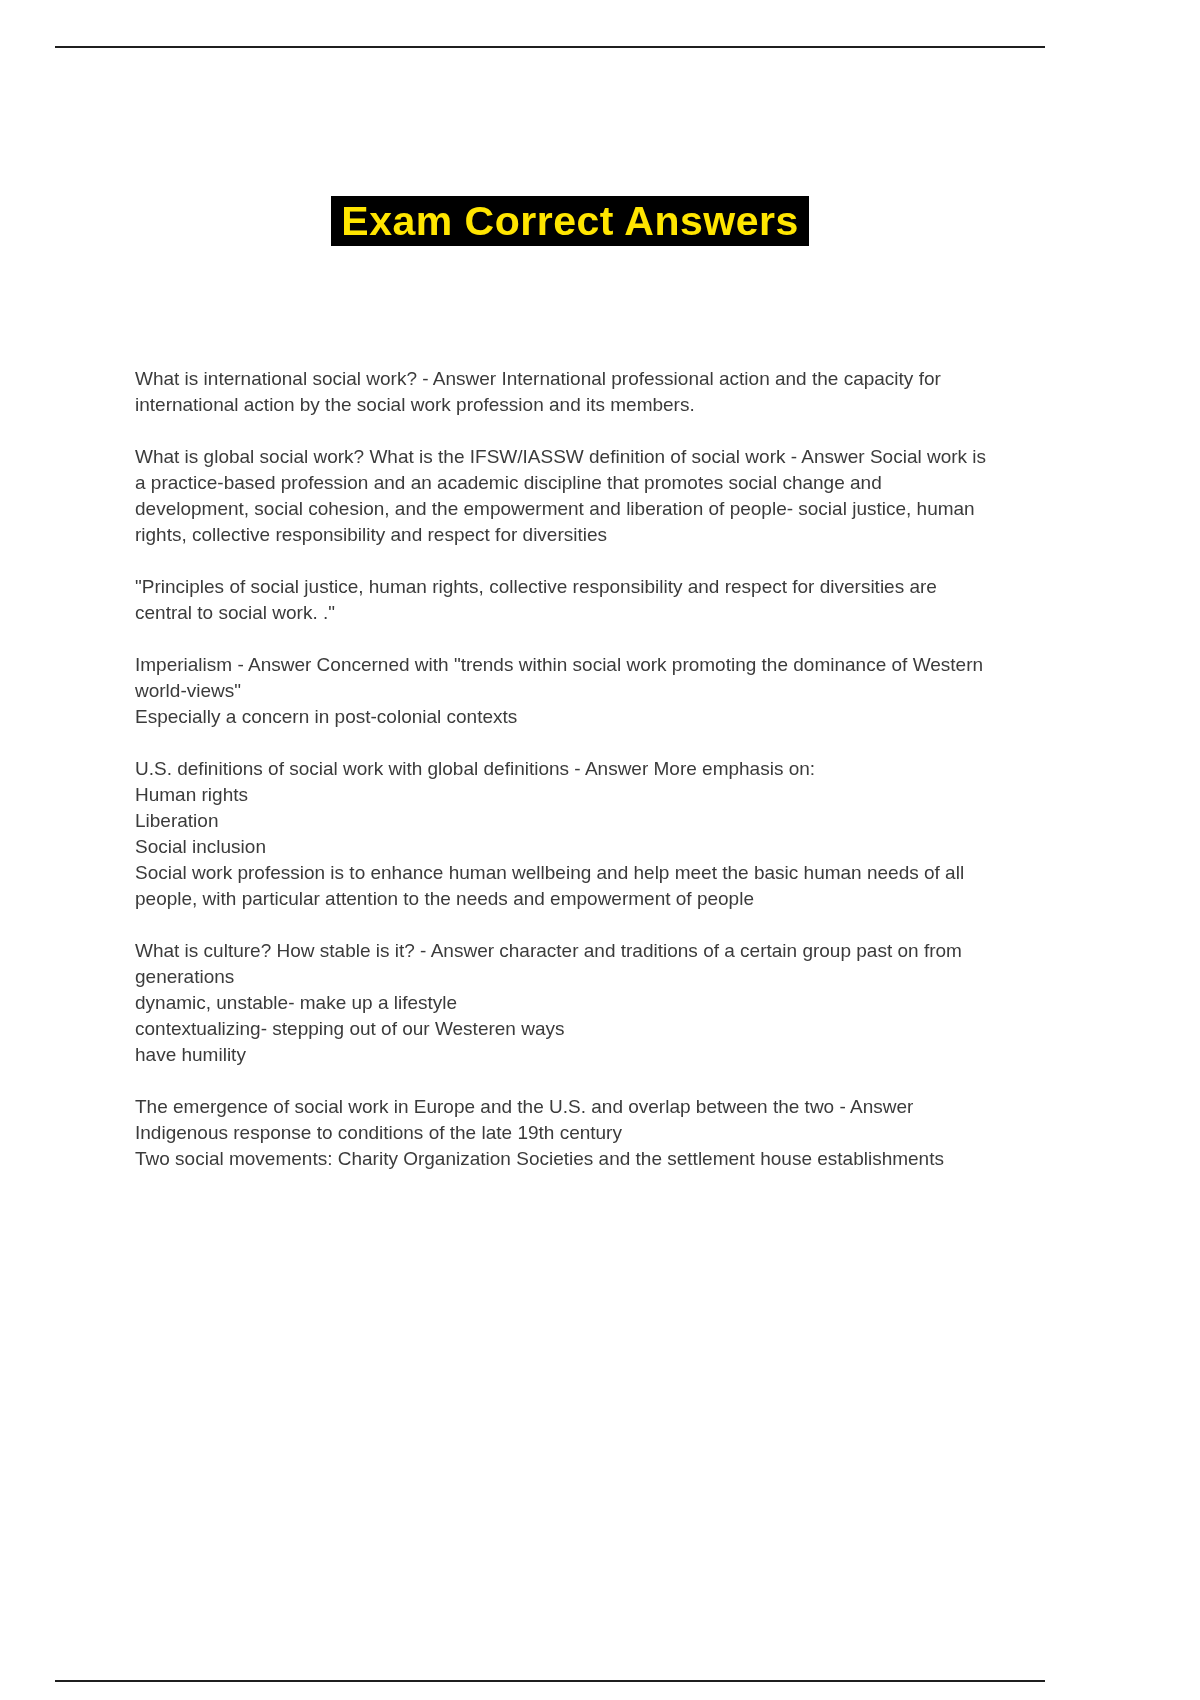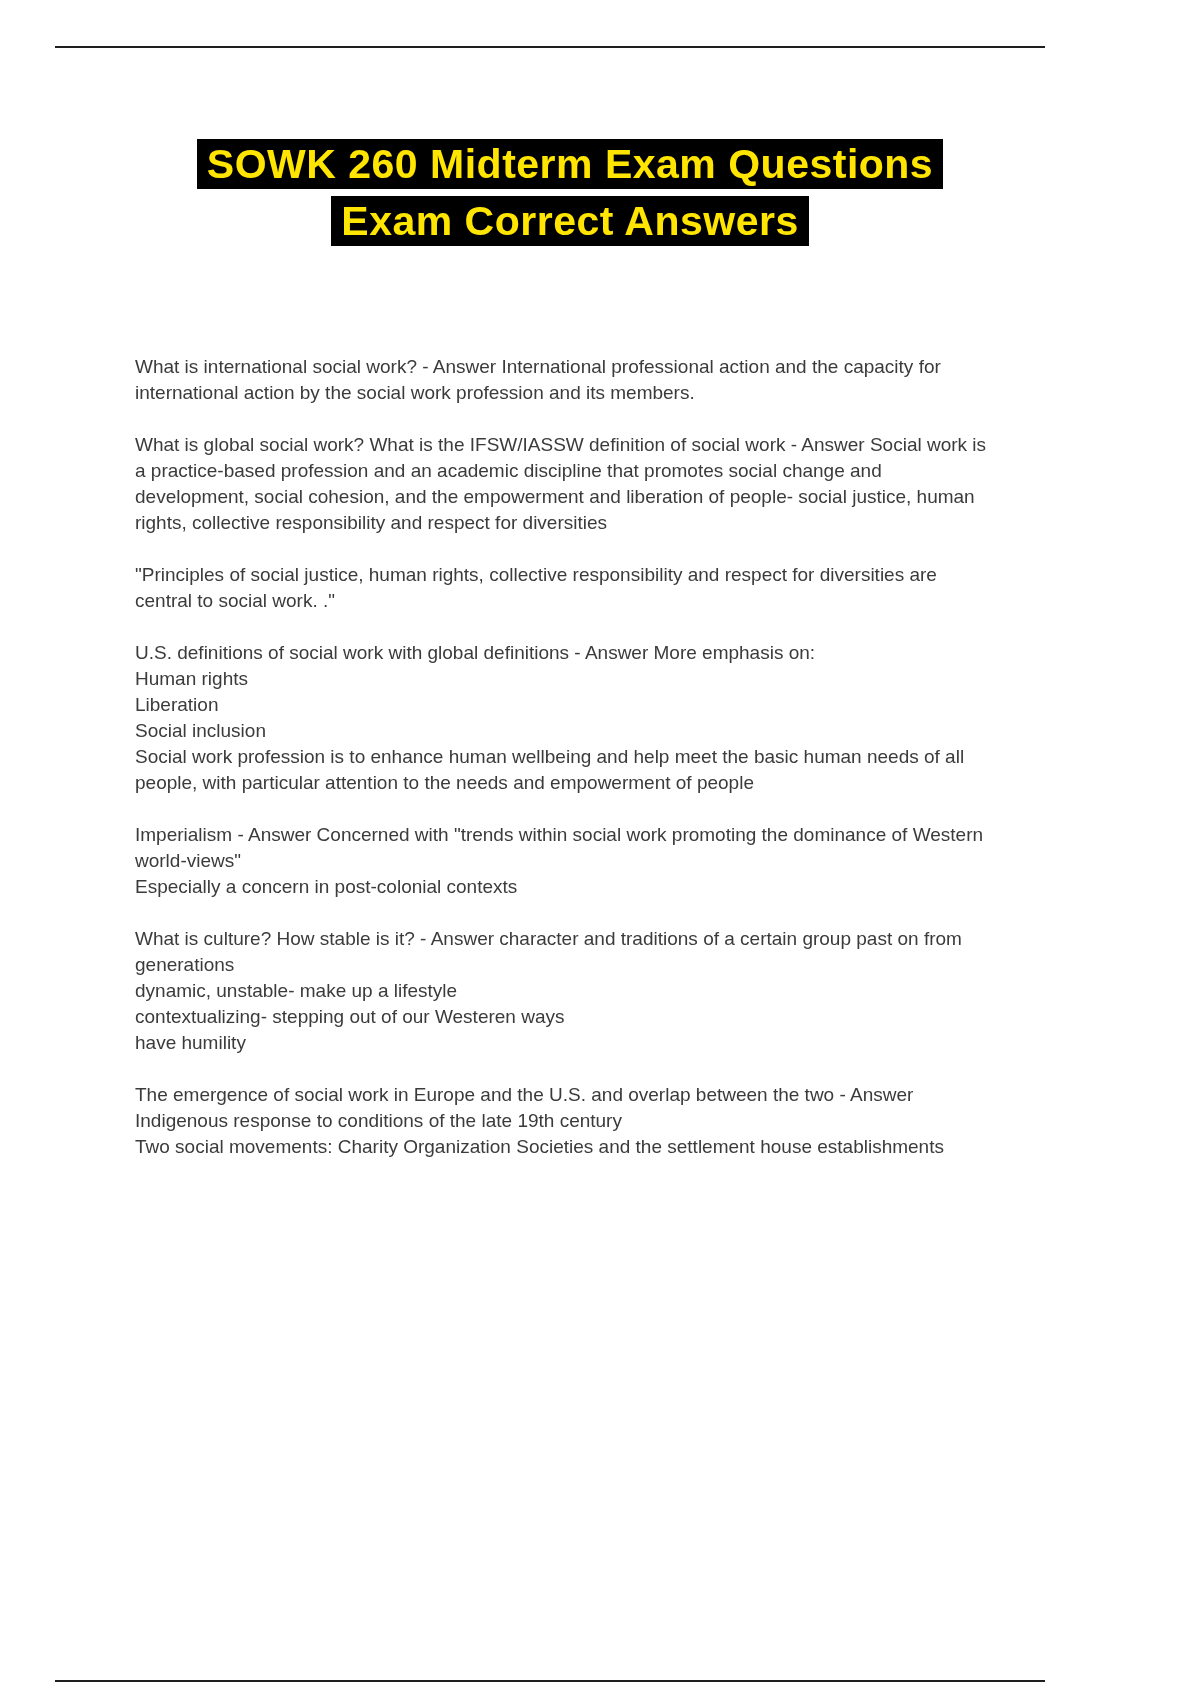--- a/index.html
+++ b/index.html
@@ -44,47 +44,47 @@
   .doc-body {
     position: absolute;
     top: 350px;
     left: 135px;
     width: 858px;
     font-size: 19px;
     line-height: 26px;
     color: #3b3b3b;
   }
   .para {
-    margin: 4px 0 26px 0;
+    margin: 16px 0 26px 0;
     white-space: pre-line;
   }
 </style>
 </head>
 <body>
 
 <div class="page">
 
   <div class="rule top"></div>
 
   <div class="title-wrap">
-    <span class="title-line">SOWK 260 Midterm Exam Questions</span><br>
+    <br>
     <span class="title-line">Exam Correct Answers</span>
   </div>
 
   <div class="doc-body">
     <p class="para">What is international social work? - Answer International professional action and the capacity for international action by the social work profession and its members.</p>
     <p class="para">What is global social work? What is the IFSW/IASSW definition of social work - Answer Social work is a practice-based profession and an academic discipline that promotes social change and development, social cohesion, and the empowerment and liberation of people- social justice, human rights, collective responsibility and respect for diversities</p>
     <p class="para">"Principles of social justice, human rights, collective responsibility and respect for diversities are central to social work. ."</p>
+    <p class="para">Imperialism - Answer Concerned with "trends within social work promoting the dominance of Western world-views"
+Especially a concern in post-colonial contexts</p>
     <p class="para">U.S. definitions of social work with global definitions - Answer More emphasis on:
 Human rights
 Liberation
 Social inclusion
 Social work profession is to enhance human wellbeing and help meet the basic human needs of all people, with particular attention to the needs and empowerment of people</p>
-    <p class="para">Imperialism - Answer Concerned with "trends within social work promoting the dominance of Western world-views"
-Especially a concern in post-colonial contexts</p>
     <p class="para">What is culture? How stable is it? - Answer character and traditions of a certain group past on from generations
 dynamic, unstable- make up a lifestyle
 contextualizing- stepping out of our Westeren ways
 have humility</p>
     <p class="para">The emergence of social work in Europe and the U.S. and overlap between the two - Answer Indigenous response to conditions of the late 19th century
 Two social movements: Charity Organization Societies and the settlement house establishments</p>
   </div>
 
   <div class="rule bottom"></div>
 

